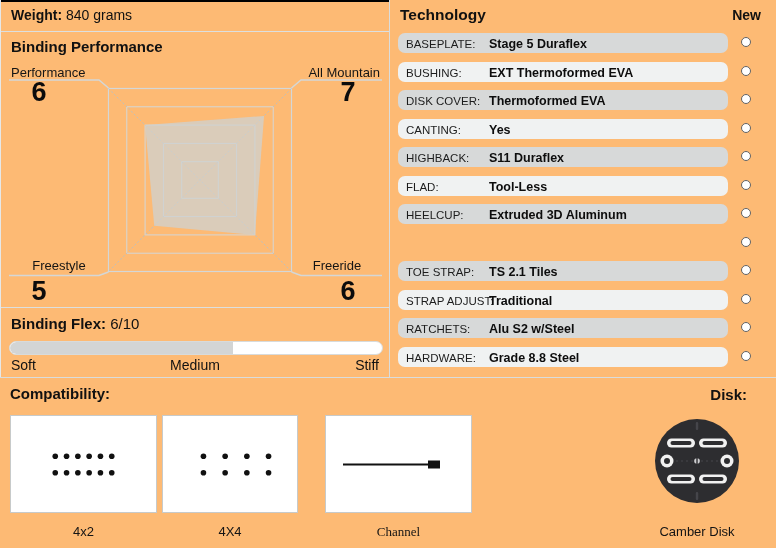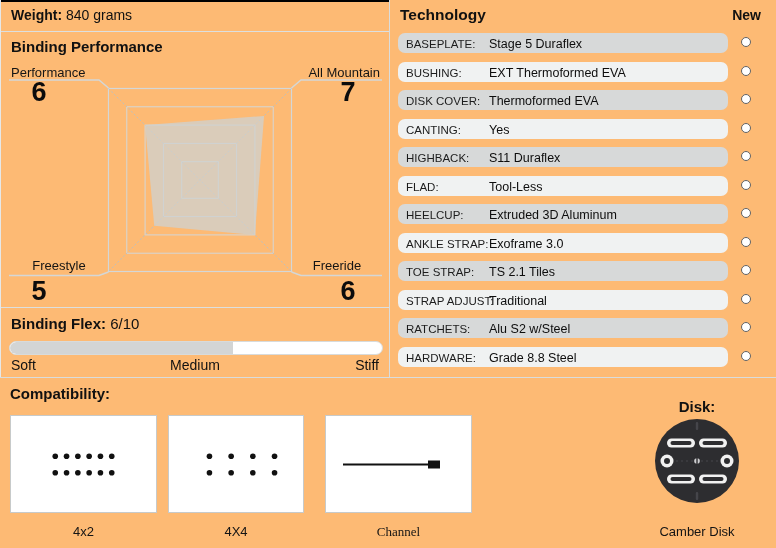--- a/index.html
+++ b/index.html
@@ -39,31 +39,31 @@
   .tech-panel{position:absolute;left:389px;top:0;width:387px;height:377px;}
   .tech-title{position:absolute;left:11px;top:6px;font-size:15.5px;font-weight:700;}
   .tech-new{position:absolute;right:15px;top:7px;font-size:14px;font-weight:700;}
   #tech-rows{position:absolute;left:0;top:33px;right:0;}
   .tech-row{position:relative;height:20px;margin-bottom:8.5px;}
   .pill{position:absolute;left:9px;width:330px;height:20px;border-radius:7px;
         line-height:20px;white-space:nowrap;}
   .pill.dark{background:#d7d9d9;}
   .pill.light{background:#f0f2f2;}
   .pill-label{display:inline-block;width:83px;padding-left:8px;font-size:11.5px;color:#1c1c1c;}
-  .pill-value{font-size:12.5px;font-weight:400;color:#0d0d0d;}
+  .pill-value{font-size:12.5px;font-weight:700;color:#0d0d0d;}
   .radio{position:absolute;left:352px;top:4px;width:10px;height:10px;border:1.2px solid #636363;
          border-radius:50%;background:#fff;box-sizing:border-box;cursor:pointer;}
 
   
   .bottom-section{position:absolute;left:0;right:0;top:377px;bottom:0;border-top:1px solid #d9dcdc;}
   .compat-title{position:absolute;left:10px;top:7px;font-size:15px;font-weight:700;}
   .compat-item{position:absolute;top:37px;}
   .compat-box{height:98px;border:1px solid #c7caca;background:#fff;box-sizing:border-box;}
   .compat-label{margin-top:11px;text-align:center;font-size:13px;color:#141414;}
-  .disk-title{position:absolute;left:647px;top:20px;width:100px;text-align:center;
+  .disk-title{position:absolute;left:647px;top:8px;width:100px;text-align:right;
               font-size:15px;font-weight:700;}
   .disk-img{position:absolute;left:654px;top:40px;}
   .disk-caption{position:absolute;left:640px;top:146px;width:114px;text-align:center;
                 font-size:13px;color:#141414;}
 </style>
 </head>
 <body>
 
 <div class="page">
 
@@ -148,21 +148,20 @@
         </div>
         <div class="tech-row">
           <div class="pill light"><span class="pill-label">FLAD:</span><span class="pill-value">Tool-Less</span></div>
           <span class="radio"></span>
         </div>
         <div class="tech-row">
           <div class="pill dark"><span class="pill-label">HEELCUP:</span><span class="pill-value">Extruded 3D Aluminum</span></div>
           <span class="radio"></span>
         </div>
         <div class="tech-row">
-          <div class="pill light"><span class="pill-label">ANKLE STRAP:</span><span class="pill-value">Exoframe 3.0</span></div>
           <span class="radio"></span>
         </div>
         <div class="tech-row">
           <div class="pill dark"><span class="pill-label">TOE STRAP:</span><span class="pill-value">TS 2.1 Tiles</span></div>
           <span class="radio"></span>
         </div>
         <div class="tech-row">
           <div class="pill light"><span class="pill-label">STRAP ADJUST:</span><span class="pill-value">Traditional</span></div>
           <span class="radio"></span>
         </div>
@@ -190,21 +189,21 @@
               <circle cx="100.75" cy="40.2" r="2.8" fill="#111111"></circle>
               <circle cx="44.25" cy="56.8" r="2.8" fill="#111111"></circle>
               <circle cx="55.55" cy="56.8" r="2.8" fill="#111111"></circle>
               <circle cx="66.85" cy="56.8" r="2.8" fill="#111111"></circle>
               <circle cx="78.15" cy="56.8" r="2.8" fill="#111111"></circle>
               <circle cx="89.45" cy="56.8" r="2.8" fill="#111111"></circle>
               <circle cx="100.75" cy="56.8" r="2.8" fill="#111111"></circle>
             </svg></div>
           <div class="compat-label">4x2</div>
         </div>
-        <div class="compat-item" style="left: 168px; width: 136px;">
+        <div class="compat-item" style="left: 162px; width: 136px;">
           <div class="compat-box"><svg width="146" height="96">
               <circle cx="40.45" cy="40.2" r="2.8" fill="#111111"></circle>
               <circle cx="62.15" cy="40.2" r="2.8" fill="#111111"></circle>
               <circle cx="83.85" cy="40.2" r="2.8" fill="#111111"></circle>
               <circle cx="105.55" cy="40.2" r="2.8" fill="#111111"></circle>
               <circle cx="40.45" cy="56.8" r="2.8" fill="#111111"></circle>
               <circle cx="62.15" cy="56.8" r="2.8" fill="#111111"></circle>
               <circle cx="83.85" cy="56.8" r="2.8" fill="#111111"></circle>
               <circle cx="105.55" cy="56.8" r="2.8" fill="#111111"></circle>
             </svg></div>

